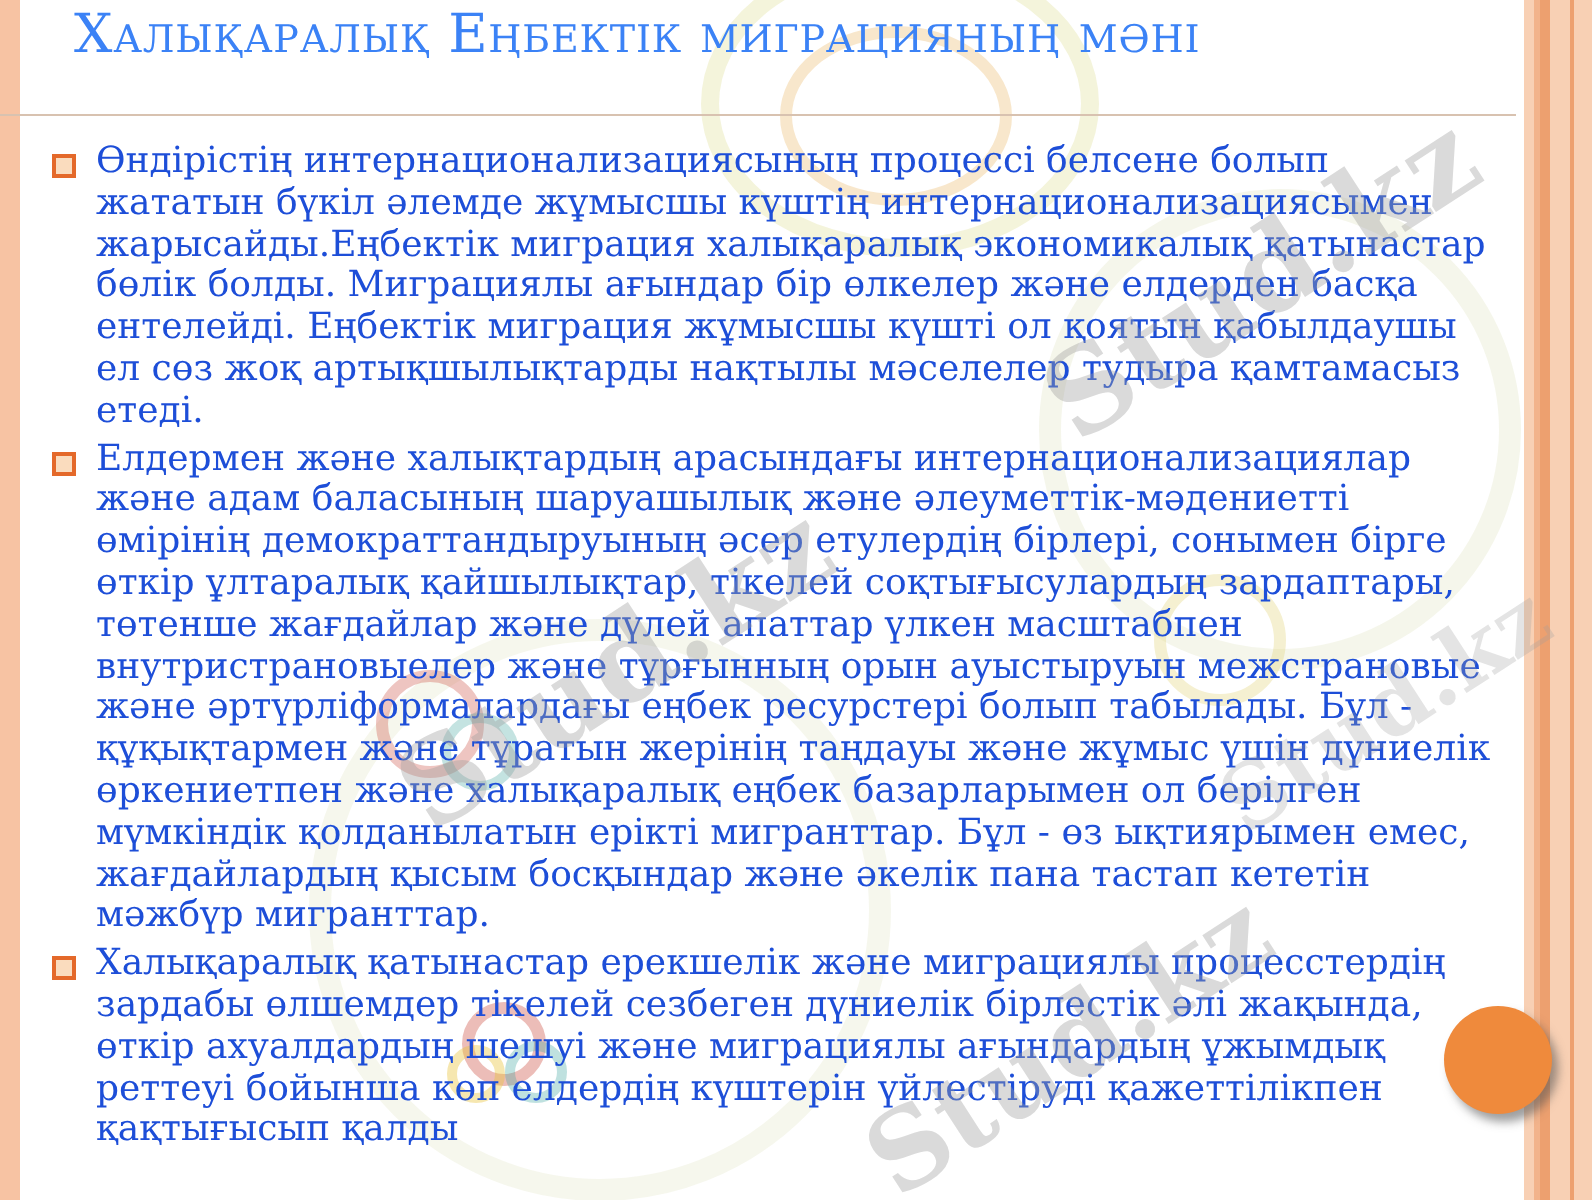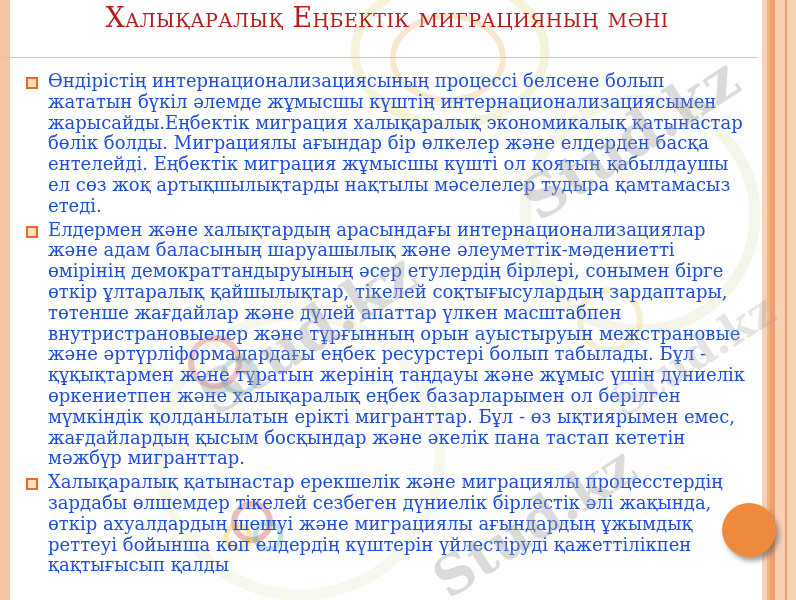--- a/index.html
+++ b/index.html
@@ -48,24 +48,23 @@
     box-shadow: 3px 4px 5px rgba(80,80,80,0.55);
     z-index: 2;
   }
 
   .title {
     position: absolute; left: 37px; top: 2px; width: 700px;
     margin: 0;
     font-size: 27px; font-weight: normal;
     font-variant: small-caps;
     letter-spacing: 0.4px;
-    color: #b91c1c;
+    color: #3b82f6;
     white-space: nowrap;
     z-index: 3;
-    text-align: center;
   }
 
   .title-rule {
     position: absolute; left: 0; top: 57px;
     width: 758px; height: 1px;
     background: #d8c2b0;
     z-index: 3;
   }
 
   .content {

